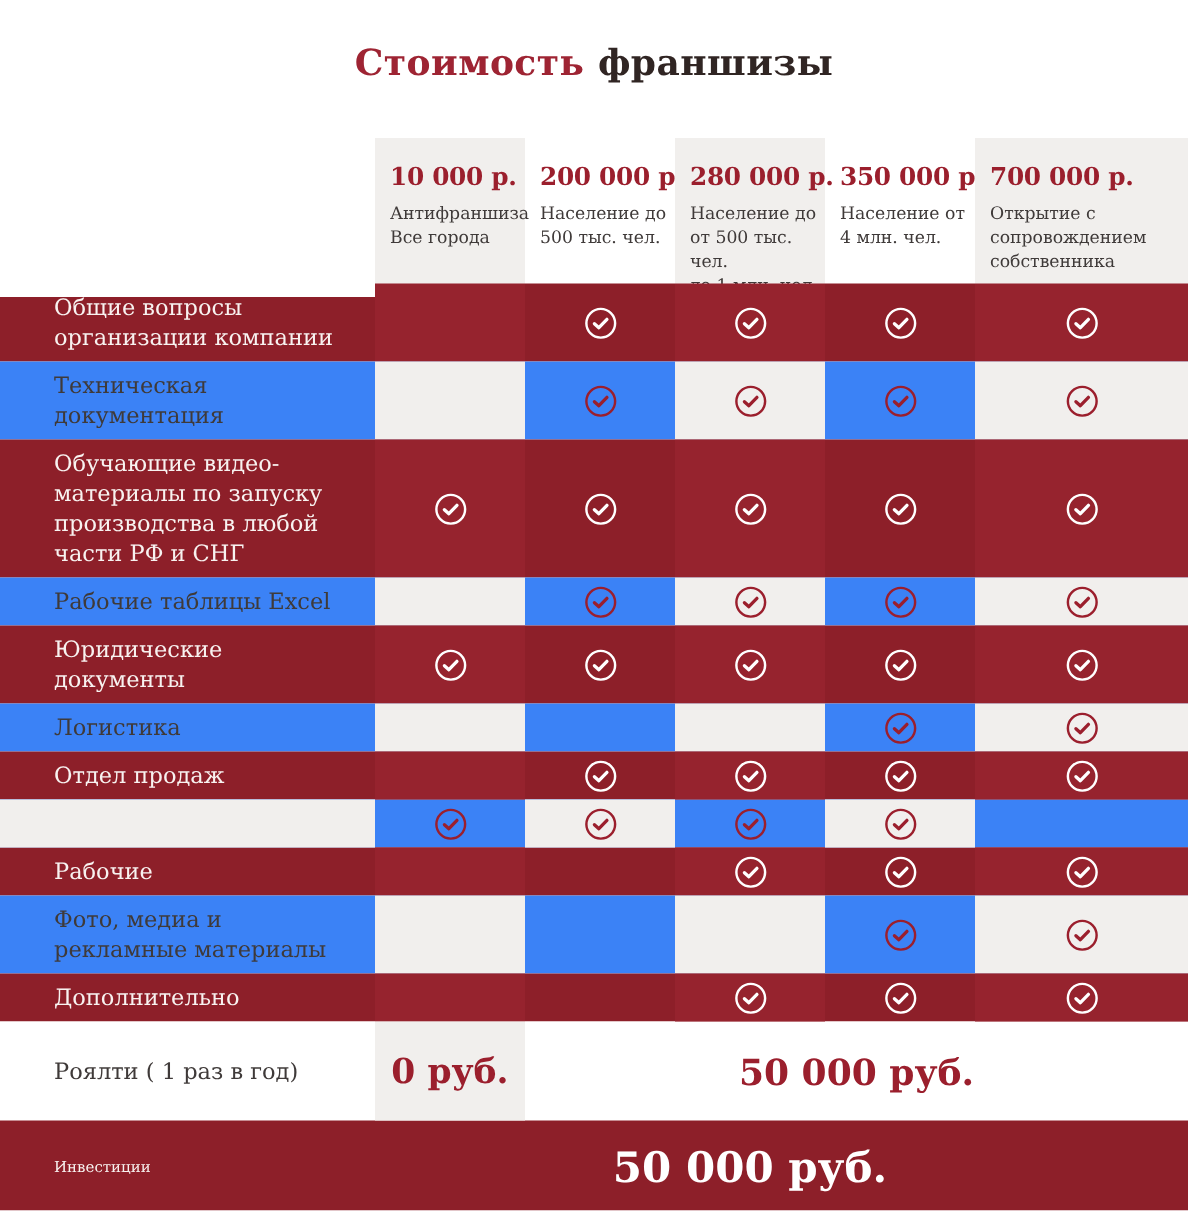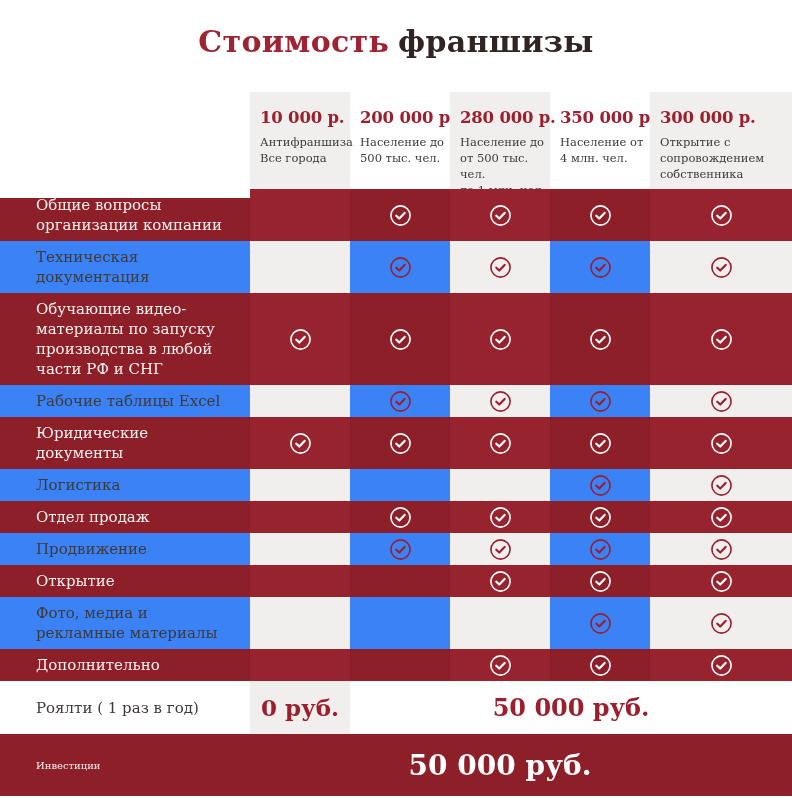--- a/index.html
+++ b/index.html
@@ -13,21 +13,21 @@
     font-family: "DejaVu Serif", "Liberation Serif", serif;
   }
 
   
   .title {
     height: 92px;
     display: flex;
     align-items: center;
     justify-content: center;
     padding-bottom: 10px;
-    font-size: 30px;
+    font-size: 24px;
     font-weight: bold;
     letter-spacing: .3px;
   }
   .title .accent { color: var(--title-accent, #9E2433); margin-right: 9px; }
   .title .rest   { color: var(--title-dark, #302523); }
 
   
   .row {
     display: grid;
     grid-template-columns: 250px 100px 100px 100px 100px 142px;
@@ -66,21 +66,21 @@
   .frow .cell { display: flex; align-items: center; justify-content: center; }
   .frow.white { background: #3b82f6; color: var(--text-dark, #3F3A39); }
   .frow.white .cell.odd { background: var(--strip-gray, #F1EFED); }
   .frow.white .check { color: var(--accent-red, #9B1F2D); }
   .frow.red { background: var(--row-red, #8D1F29); color: var(--label-light, #F8F2F0); }
   .frow.red .cell.odd { background: var(--row-red-strip, #96232E); }
   .frow.red .check { color: #ffffff; }
   .check { display: block; }
 
   
-  .royalty { height: 53px; background: #ffffff; }
+  .royalty { height: 66px; background: #ffffff; }
   .royalty .label {
     padding-left: 36px;
     font-size: 15px;
     color: var(--text-dark, #3F3A39);
     display: flex;
     align-items: center;
   }
   .royalty .cell { display: flex; align-items: center; justify-content: center; }
   .royalty .cell.odd { background: var(--strip-gray, #F1EFED); }
   .royalty .val {
@@ -153,21 +153,21 @@
     <div class="desc">Население до
 от 500 тыс. чел.
 до 1 млн. чел.</div>
   </div>
       <div class="cell">
     <div class="price">350 000 р.</div>
     <div class="desc">Население от
 4 млн. чел.</div>
   </div>
       <div class="cell odd">
-    <div class="price">300 000 р.</div>
+    <div class="price">700 000 р.</div>
     <div class="desc">Открытие с
 сопровождением
 собственника</div>
   </div>
     </div>
 
   <div>
 
   <div class="row frow red">
     <div class="label">Общие вопросы организации компании</div>
@@ -359,21 +359,20 @@
   </svg>
         </div>
         <div class="cell odd">
           <svg class="check" width="23" height="23" viewBox="0 0 24 24">
     <circle cx="12" cy="12" r="10" fill="none" stroke="currentColor" stroke-width="1.7"></circle>
     <path d="M7.6 12.3 L10.7 15.1 L16.3 9.3" fill="none" stroke="currentColor" stroke-width="2.3" stroke-linecap="round" stroke-linejoin="round"></path>
   </svg>
         </div>
       </div>
       <div class="row frow white">
-    <div class="label">Продвижение</div>
   <div class="cell odd"></div>
         <div class="cell">
           <svg class="check" width="23" height="23" viewBox="0 0 24 24">
     <circle cx="12" cy="12" r="10" fill="none" stroke="currentColor" stroke-width="1.7"></circle>
     <path d="M7.6 12.3 L10.7 15.1 L16.3 9.3" fill="none" stroke="currentColor" stroke-width="2.3" stroke-linecap="round" stroke-linejoin="round"></path>
   </svg>
         </div>
         <div class="cell odd">
           <svg class="check" width="23" height="23" viewBox="0 0 24 24">
     <circle cx="12" cy="12" r="10" fill="none" stroke="currentColor" stroke-width="1.7"></circle>
@@ -387,21 +386,21 @@
   </svg>
         </div>
         <div class="cell odd">
           <svg class="check" width="23" height="23" viewBox="0 0 24 24">
     <circle cx="12" cy="12" r="10" fill="none" stroke="currentColor" stroke-width="1.7"></circle>
     <path d="M7.6 12.3 L10.7 15.1 L16.3 9.3" fill="none" stroke="currentColor" stroke-width="2.3" stroke-linecap="round" stroke-linejoin="round"></path>
   </svg>
         </div>
       </div>
       <div class="row frow red">
-    <div class="label">Открытие</div>
+    <div class="label">Рабочие</div>
   <div class="cell odd"></div>
         <div class="cell"></div>
         <div class="cell odd">
           <svg class="check" width="23" height="23" viewBox="0 0 24 24">
     <circle cx="12" cy="12" r="10" fill="none" stroke="currentColor" stroke-width="1.7"></circle>
     <path d="M7.6 12.3 L10.7 15.1 L16.3 9.3" fill="none" stroke="currentColor" stroke-width="2.3" stroke-linecap="round" stroke-linejoin="round"></path>
   </svg>
         </div>
         <div class="cell">
           <svg class="check" width="23" height="23" viewBox="0 0 24 24">

